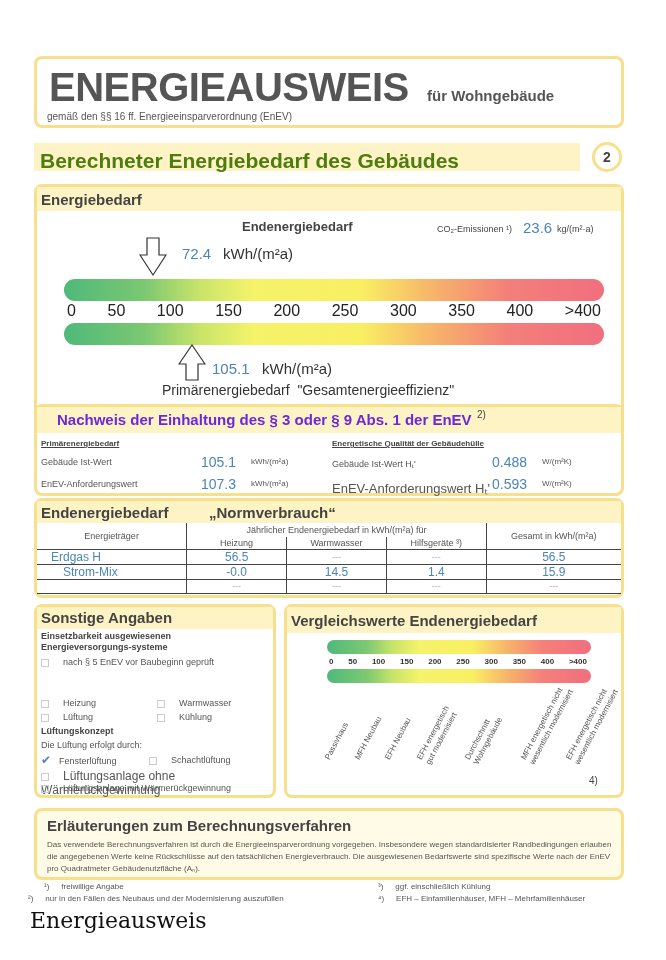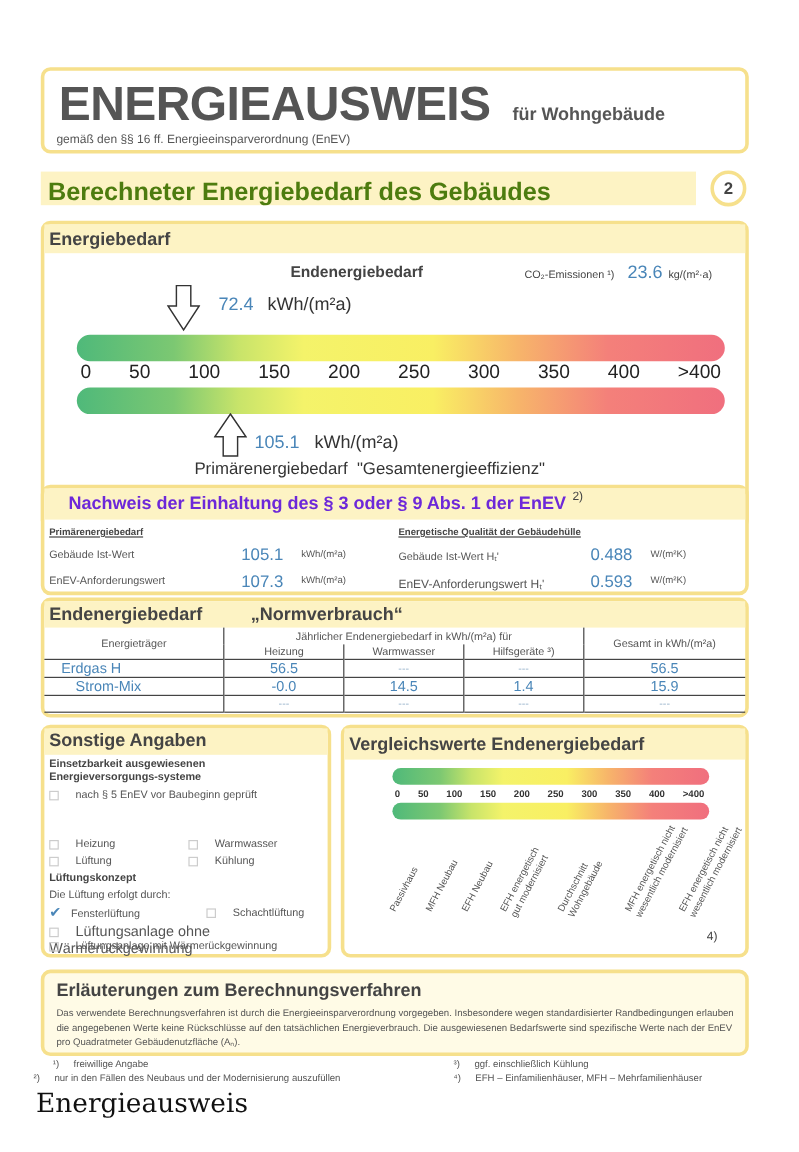--- a/index.html
+++ b/index.html
@@ -88,21 +88,21 @@
         <span class="abs" style="left: 295px; top: 50px; font-size: 9px; color: rgb(85, 85, 85); text-align: right;">Gebäude Ist-Wert Hₜ'</span>
         <span class="abs blue" style="left: 455px; top: 47px; font-size: 14px;">0.488</span>
         <span class="abs" style="left: 505px; top: 50px; font-size: 8px; color: rgb(85, 85, 85);">W/(m²K)</span>
       </div>
       <div>
         <span class="abs" style="left: 4px; top: 72px; font-size: 9px; color: rgb(85, 85, 85);">EnEV-Anforderungswert</span>
         <span class="abs blue" style="left: 164px; top: 69px; font-size: 14px;">107.3</span>
         <span class="abs" style="left: 214px; top: 72px; font-size: 8px; color: rgb(85, 85, 85);">kWh/(m²a)</span>
       </div>
       <div>
-        <span class="abs" style="left: 295px; top: 72px; font-size: 10px; color: rgb(85, 85, 85);">EnEV-Anforderungswert Hₜ'</span>
+        <span class="abs" style="left: 295px; top: 72px; font-size: 13px; color: rgb(85, 85, 85);">EnEV-Anforderungswert Hₜ'</span>
         <span class="abs blue" style="left: 455px; top: 69px; font-size: 14px;">0.593</span>
         <span class="abs" style="left: 505px; top: 72px; font-size: 8px; color: rgb(85, 85, 85);">W/(m²K)</span>
       </div>
     </div>
 </div>
 
 <div class="ybox" style="left:34px;top:498px;width:590px;height:100px;background:#fff;">
   <div class="abs yhead" style="left:0;top:0;width:584px;height:22px;">
     <span class="abs" style="left:4px;top:3px;font-size:15px;font-weight:bold;color:#444;">Endenergiebedarf</span>
     <span class="abs" style="left:172px;top:3px;font-size:15px;font-weight:bold;color:#444;">„Normverbrauch“</span>
@@ -152,21 +152,21 @@
   </div>
   <div class="abs" style="left:4px;top:24px;width:220px;font-size:9px;font-weight:bold;color:#444;line-height:11px;">Einsetzbarkeit ausgewiesenen Energieversorgungs-systeme</div>
   <div class="abs" style="left:4px;top:50px;font-size:9px;color:#555;"><span class="cb"></span><span>nach § 5 EnEV vor Baubeginn geprüft</span></div>
   <div class="abs" style="left:4px;top:91px;font-size:9px;color:#555;"><span class="cb"></span><span>Heizung</span></div>
   <div class="abs" style="left:120px;top:91px;font-size:9px;color:#555;"><span class="cb"></span><span>Warmwasser</span></div>
   <div class="abs" style="left:4px;top:105px;font-size:9px;color:#555;"><span class="cb"></span><span>Lüftung</span></div>
   <div class="abs" style="left:120px;top:105px;font-size:9px;color:#555;"><span class="cb"></span><span>Kühlung</span></div>
   <div class="abs" style="left:4px;top:119px;font-size:9px;font-weight:bold;color:#444;">Lüftungskonzept</div>
   <div class="abs" style="left:4px;top:133px;font-size:9px;color:#555;">Die Lüftung erfolgt durch:</div>
   <div class="abs" style="left:4px;top:146px;font-size:9px;color:#555;"><span style="color:#4a86b8;font-size:12px;margin-right:8px;">✔</span><span>Fensterlüftung</span></div>
-  <div class="abs" style="left:135px;top:148px;font-size:9px;color:#555;"><span class="cb"></span><span>Schachtlüftung</span></div>
+  <div class="abs" style="left:112px;top:148px;font-size:9px;color:#555;"><span class="cb"></span><span>Schachtlüftung</span></div>
   <div class="abs" style="left:4px;top:162px;font-size:12px;color:#555;"><span class="cb"></span><span>Lüftungsanlage ohne Wärmerückgewinnung</span></div>
   <div class="abs" style="left:4px;top:176px;font-size:9px;color:#555;"><span class="cb"></span><span>Lüftungsanlage mit Wärmerückgewinnung</span></div>
 </div>
 
 <div class="ybox" style="left:284px;top:604px;width:340px;height:194px;background:#fff;">
   <div class="abs yhead" style="left:0;top:0;width:334px;height:26px;">
     <span class="abs" style="left:4px;top:5px;font-size:15px;font-weight:bold;color:#444;">Vergleichswerte Endenergiebedarf</span>
   </div>
   <div class="bar" style="left:40px;top:33px;width:264px;height:14px;border-radius:7px;"></div>
   <div class="ticks" id="vg-ticks" style="left:42px;top:50px;width:258px;">

